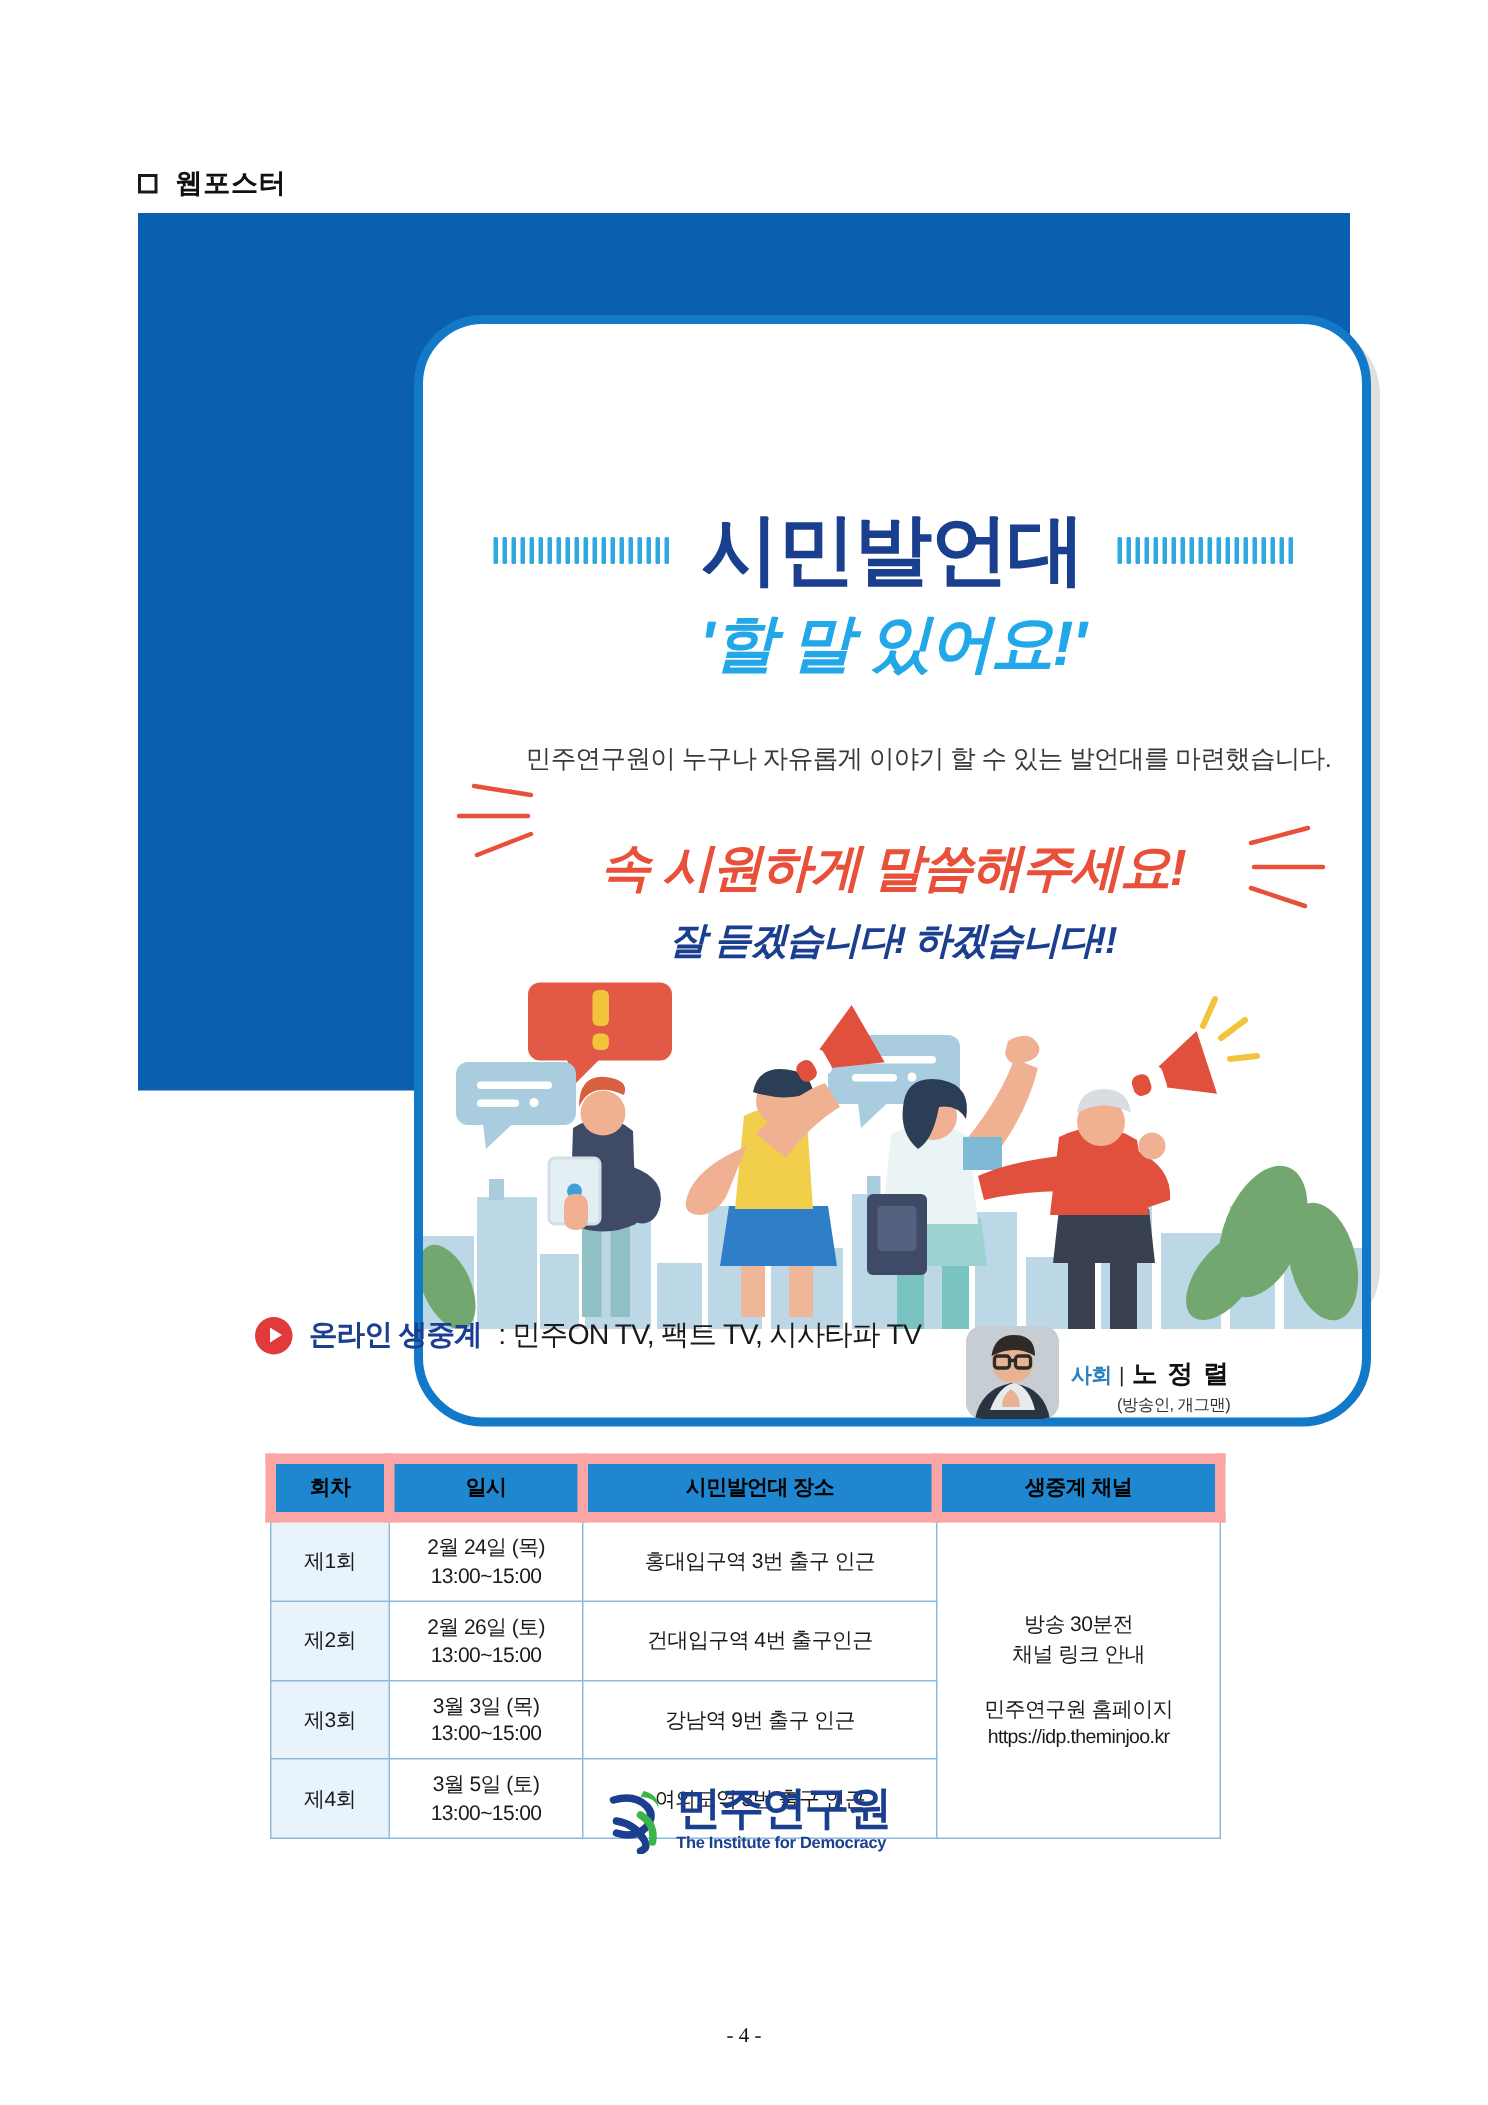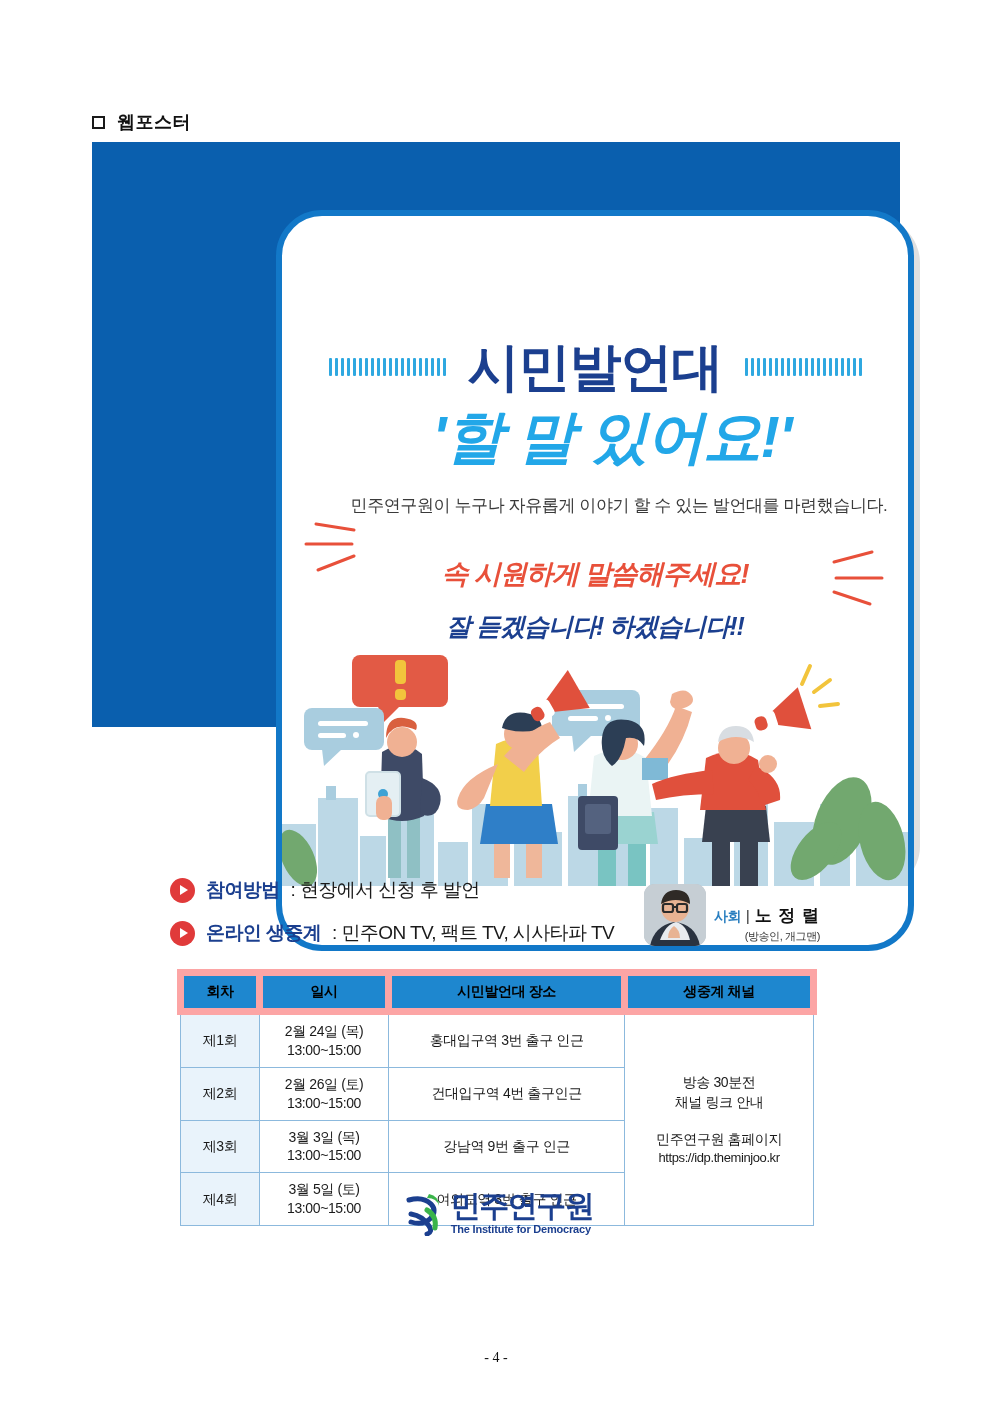--- a/index.html
+++ b/index.html
@@ -57,34 +57,34 @@
   }
   .dashes { display: flex; gap: 3px; align-items: center; }
   .dashes i {
     display: block; width: 3px; height: 18px; background: #2fa8e0; border-radius: 1px;
   }
   .title-main {
     font-size: 52px; font-weight: bold; color: #1b3f8f;
     letter-spacing: -1px; line-height: 1; white-space: nowrap;
   }
   .title-sub {
-    position: absolute; left: 17px; top: 192px; width: 626px; text-align: center;
-    font-size: 58px; font-weight: bold; color: #22a7e8;
+    position: absolute; left: 0; top: 192px; width: 626px; text-align: center;
+    font-size: 42px; font-weight: bold; color: #22a7e8;
     letter-spacing: -1px; line-height: 1; white-space: nowrap;
     font-style: italic;
   }
   .lead {
     position: absolute; left: 0; top: 278px; width: 626px; text-align: center;
     font-size: 17px; color: #3a3a3a; letter-spacing: -.4px; padding-left: 48px;
   }
   .shout-wrap {
     position: absolute; left: 0; top: 340px; width: 626px; text-align: center;
   }
   .shout {
-    font-size: 27px; font-weight: bold; color: #e8503a;
+    font-size: 34px; font-weight: bold; color: #e8503a;
     letter-spacing: -1px; font-style: italic; display: inline-block;
   }
   .shout2 {
     position: absolute; left: 0; top: 394px; width: 626px; text-align: center;
     font-size: 25px; font-weight: bold; color: #1b3f8f; letter-spacing: -1px;
     font-style: italic;
   }
   .spark { position: absolute; }
 
   
@@ -365,25 +365,20 @@
               <line x1="548" y1="34" x2="532" y2="46"></line>
               <line x1="556" y1="58" x2="538" y2="60"></line>
             </g>
           </g>
         </svg>
       </div>
 
     </div>
 
     <div class="info-block">
-      <div class="info-line">
-        <span class="play-icon"></span>
-        <span class="info-key">참여방법</span>
-        <span class="info-val">: 현장에서 신청 후 발언</span>
-      </div>
       <div class="info-line">
         <span class="play-icon"></span>
         <span class="info-key">온라인 생중계</span>
         <span class="info-val">: 민주ON TV, 팩트 TV, 시사타파 TV</span>
       </div>
     </div>
 
     <div class="host">
       <div class="host-photo">
         <svg width="62" height="62" viewBox="0 0 62 62">

